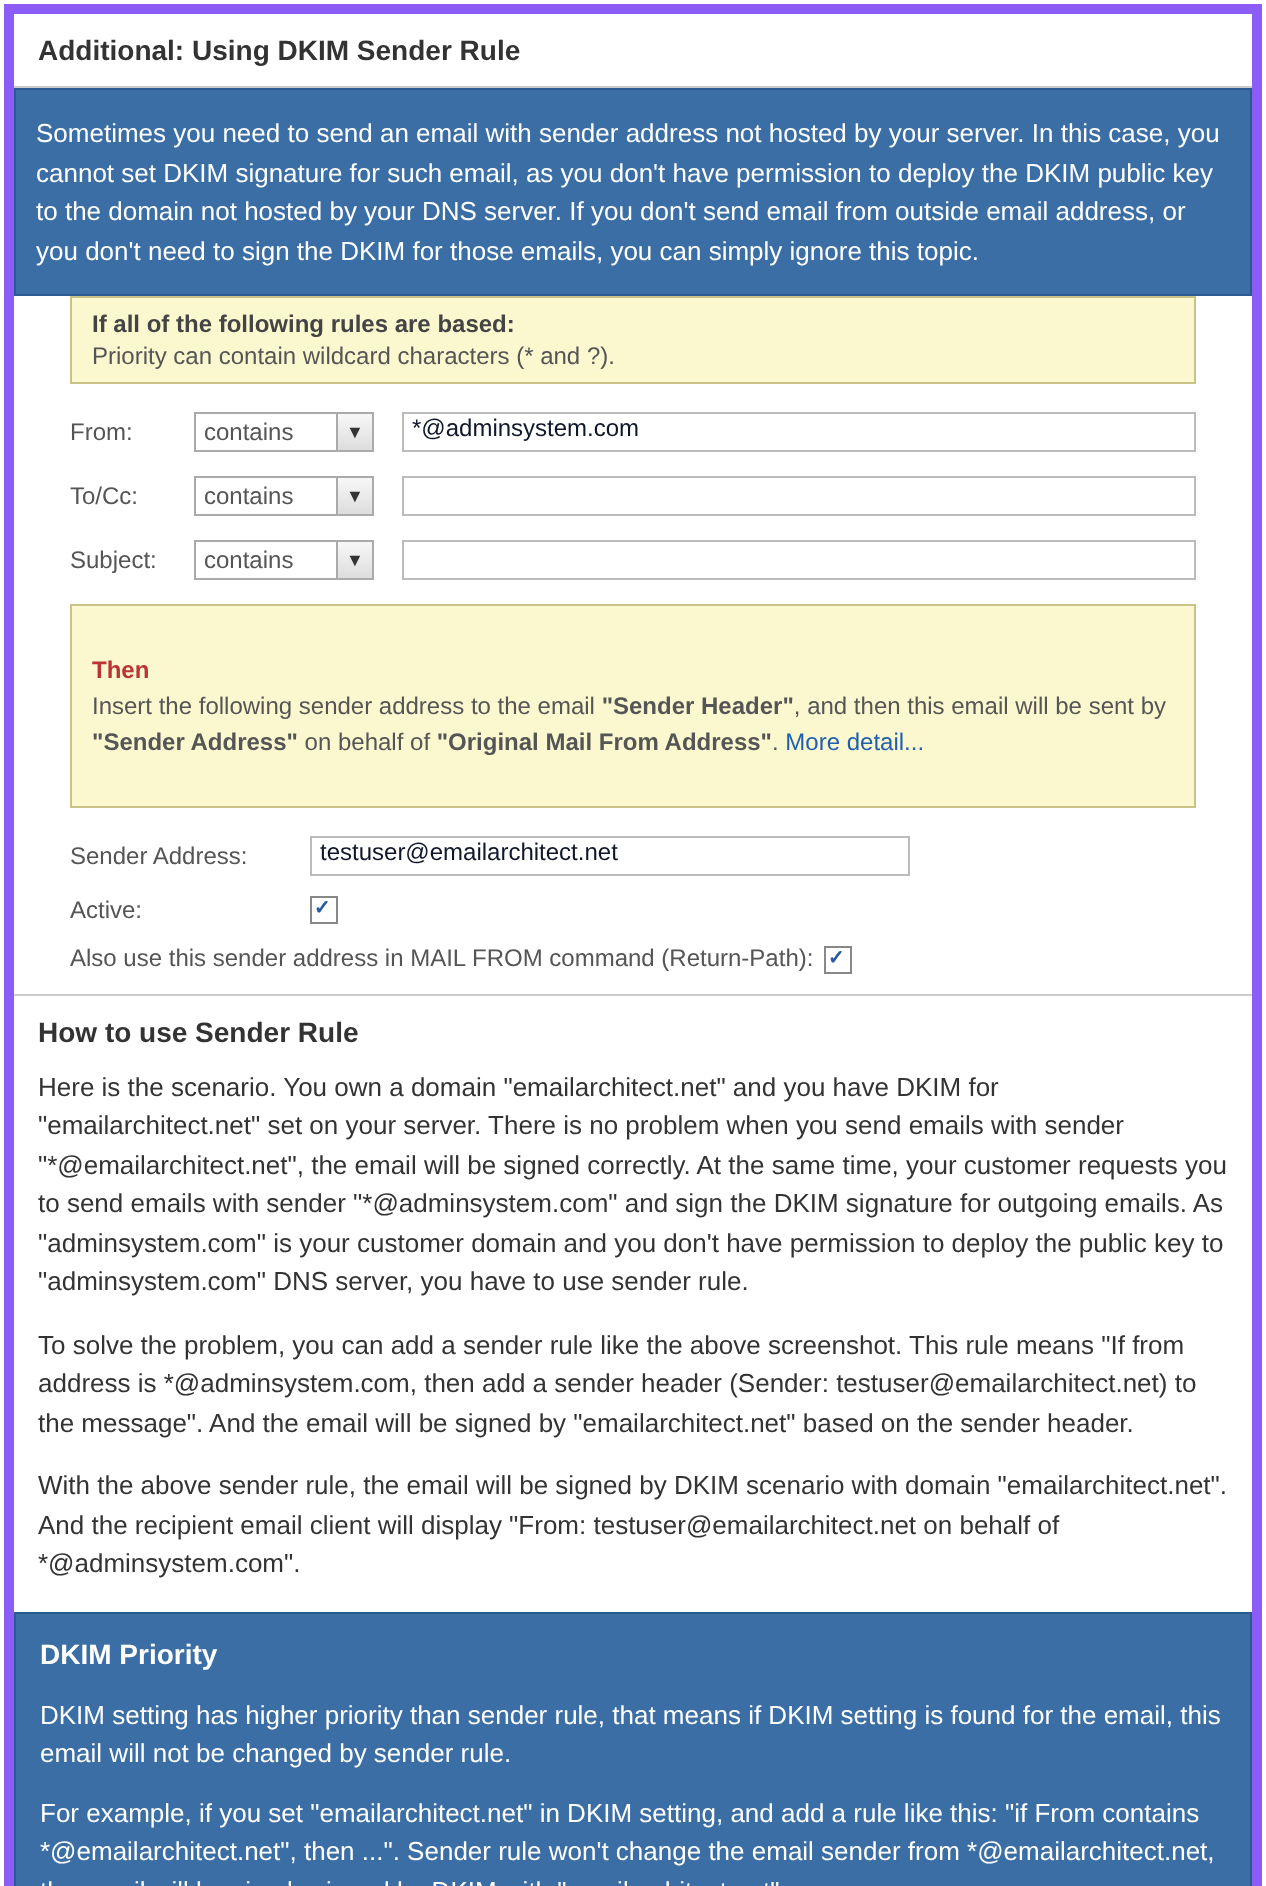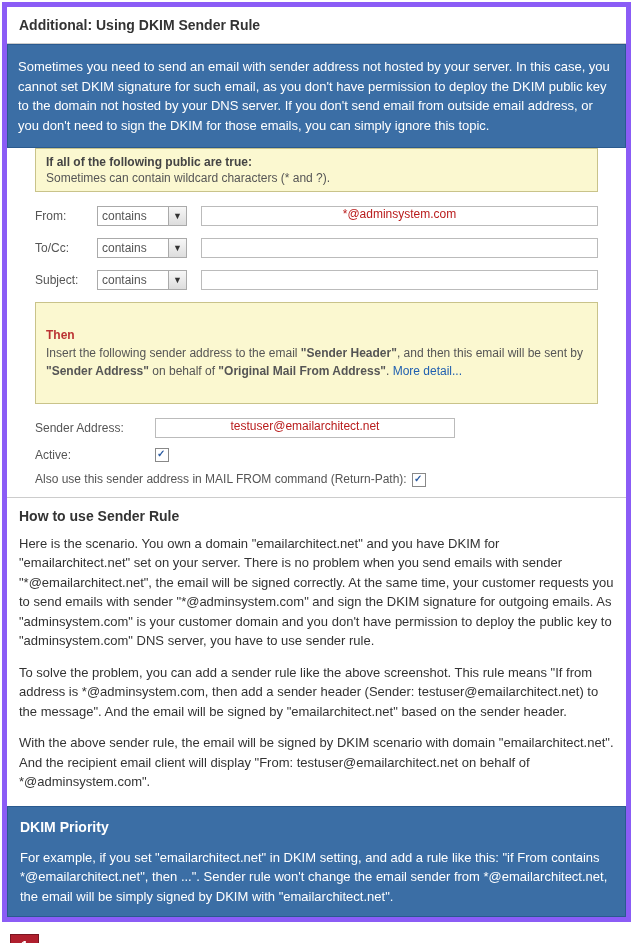--- a/index.html
+++ b/index.html
@@ -79,22 +79,21 @@
       align-items: center;
       justify-content: center;
       font-size: 9px;
       color: #333;
     }
     .fake-input {
       border: 1px solid #bbb;
       height: 20px;
       flex: 1;
       padding: 0 4px;
-      color: #b91c1c;
-      text-align: center;
+      color: #0f172a;
     }
     .then-box {
       background: #fbf8d0;
       border: 1px solid #c9c38a;
       padding: 23px 10px;
       font-size: 12px;
       color: #555;
       margin: 8px 0 14px 0;
       line-height: 1.5;
     }
@@ -182,22 +181,22 @@
 </head>
 <body>
 
 <div class="page-border">
   <div class="header">Additional: Using DKIM Sender Rule</div>
 
   <div class="blue-box">Sometimes you need to send an email with sender address not hosted by your server. In this case, you cannot set DKIM signature for such email, as you don't have permission to deploy the DKIM public key to the domain not hosted by your DNS server. If you don't send email from outside email address, or you don't need to sign the DKIM for those emails, you can simply ignore this topic.</div>
 
   <div class="screenshot-area">
     <div class="yellow-box">
-      <div class="yb-title">If all of the following public are true:</div>
-      <div>Sometimes can contain wildcard characters (* and ?).</div>
+      <div class="yb-title">If all of the following rules are based:</div>
+      <div>Priority can contain wildcard characters (* and ?).</div>
     </div>
 
     <div class="field-row">
       <div class="field-label">From:</div>
       <div class="fake-select">
         <span class="fake-select-text">contains</span>
         <span class="fake-select-btn">▼</span>
       </div>
       <div class="fake-input">*@adminsystem.com</div>
     </div>
@@ -243,20 +242,21 @@
 
   <div class="section-title">How to use Sender Rule</div>
   <div class="body-text">
     <p>Here is the scenario. You own a domain "emailarchitect.net" and you have DKIM for "emailarchitect.net" set on your server. There is no problem when you send emails with sender "*@emailarchitect.net", the email will be signed correctly. At the same time, your customer requests you to send emails with sender "*@adminsystem.com" and sign the DKIM signature for outgoing emails. As "adminsystem.com" is your customer domain and you don't have permission to deploy the public key to "adminsystem.com" DNS server, you have to use sender rule.</p>
     <p>To solve the problem, you can add a sender rule like the above screenshot. This rule means "If from address is *@adminsystem.com, then add a sender header (Sender: testuser@emailarchitect.net) to the message". And the email will be signed by "emailarchitect.net" based on the sender header.</p>
     <p style="margin-bottom:0;">With the above sender rule, the email will be signed by DKIM scenario with domain "emailarchitect.net". And the recipient email client will display "From: testuser@emailarchitect.net on behalf of *@adminsystem.com".</p>
   </div>
 
   <div class="priority-box">
     <div class="pb-title">DKIM Priority</div>
+    <p>DKIM setting has higher priority than sender rule, that means if DKIM setting is found for the email, this email will not be changed by sender rule.</p>
     <p style="margin-bottom:0;">For example, if you set "emailarchitect.net" in DKIM setting, and add a rule like this: "if From contains *@emailarchitect.net", then ...". Sender rule won't change the email sender from *@emailarchitect.net, the email will be simply signed by DKIM with "emailarchitect.net".</p>
   </div>
 </div>
 
 <div class="footer">
   <span class="page-num">1</span>
 
 </div>
 
 </body></html>

